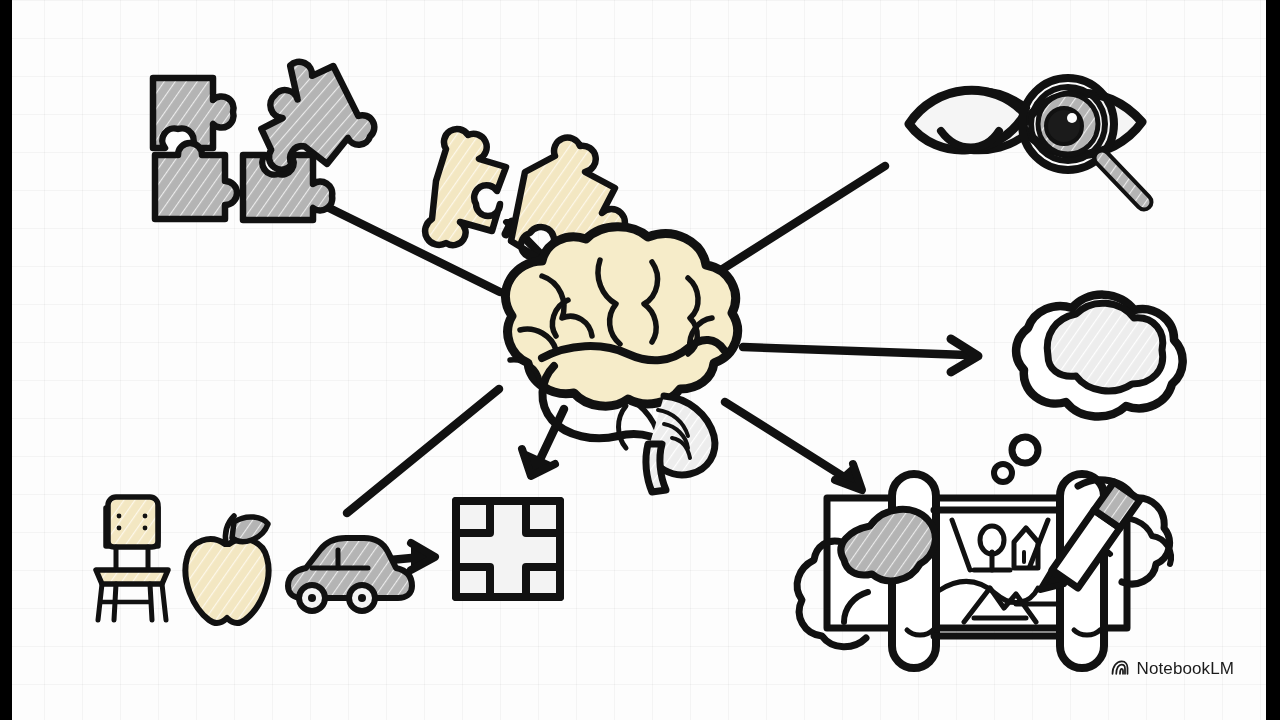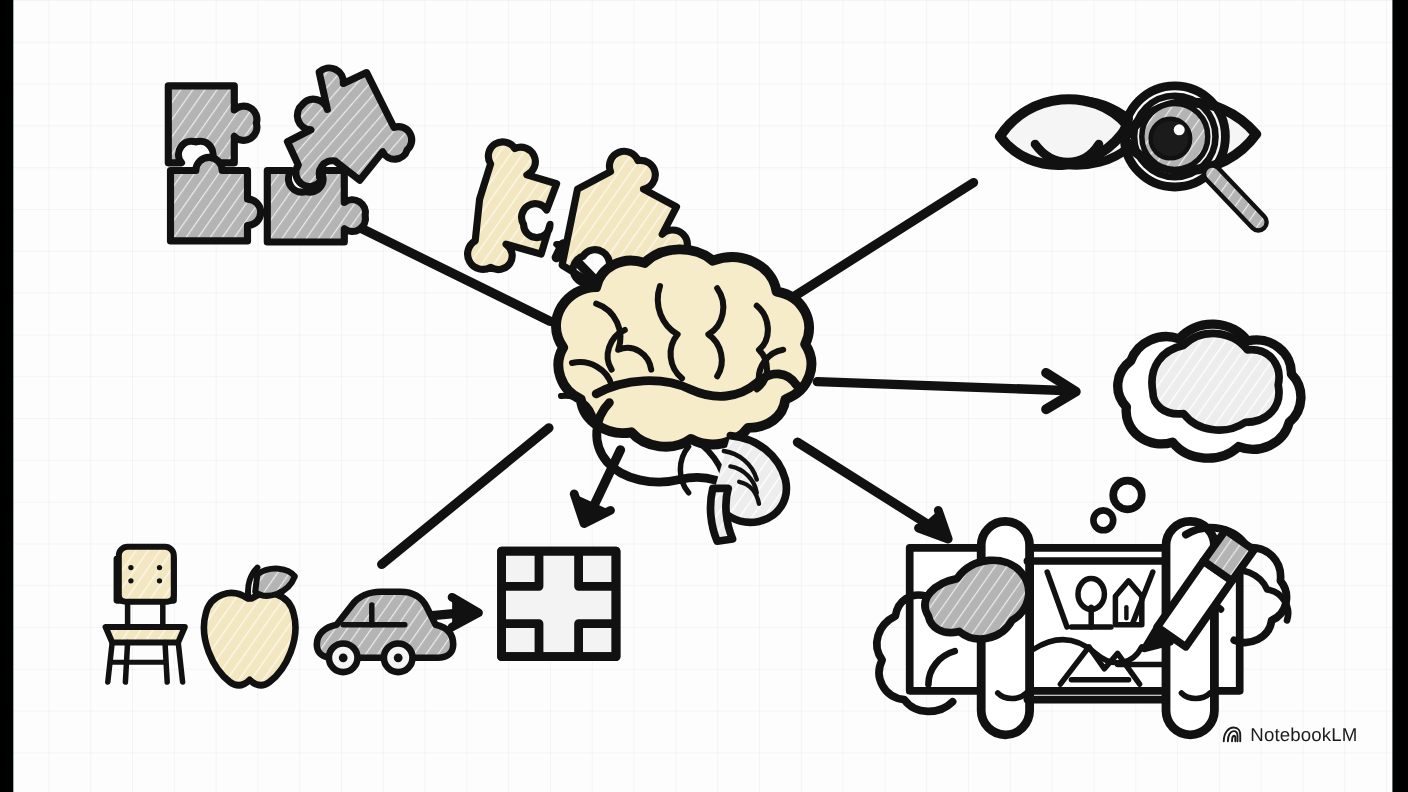--- a/index.html
+++ b/index.html
@@ -1,17 +1,17 @@
 <!DOCTYPE html>
 <html><head>
 <meta charset="utf-8">
 <style>
   html,body{margin:0;padding:0;background:#000;}
   body{width:1280px;height:720px;overflow:hidden;font-family:"Liberation Sans",sans-serif;}
-  #stage{position:relative;width:1280px;height:720px;background:#14532d;}
+  #stage{position:relative;width:1280px;height:720px;background:#fdba74;}
   #board{
     position:absolute;left:12px;top:0px;width:1254px;height:720px;
     background-color:#fdfdfd;
     background-image:
       linear-gradient(to right, rgba(0,0,0,0.035) 1px, transparent 1px),
       linear-gradient(to bottom, rgba(0,0,0,0.035) 1px, transparent 1px);
     background-size:38px 38px;
     background-position:-6px 0px;
     overflow:hidden;
   }

